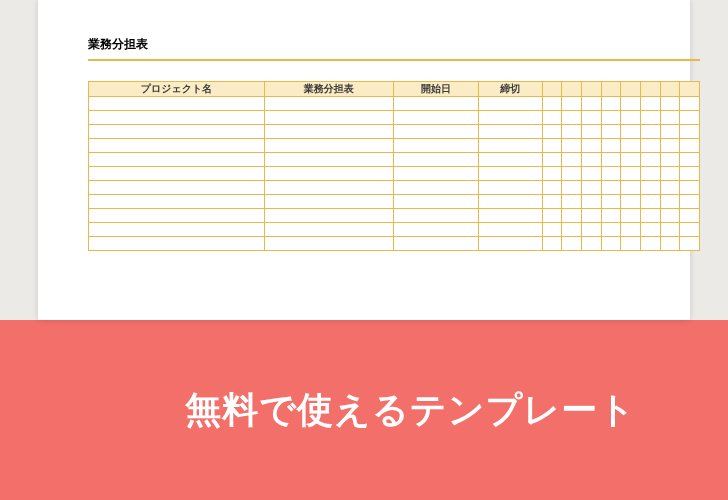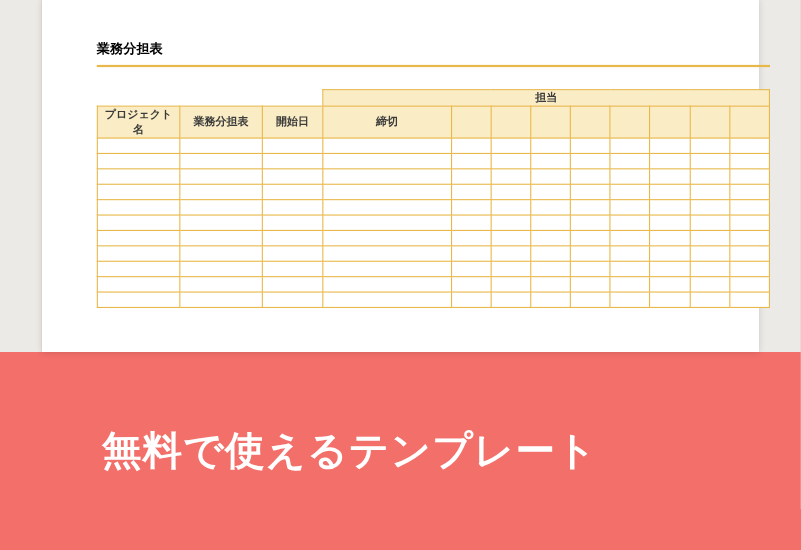--- a/index.html
+++ b/index.html
@@ -81,21 +81,21 @@
     height: 14px;
   }
   .banner {
     position: absolute;
     top: 320px;
     left: 0;
     width: 636px;
     height: 180px;
     display: flex;
     align-items: center;
-    justify-content: center;
+    justify-content: flex-end;
   }
   .banner-text {
     color: #ffffff;
     font-size: 36px;
     font-weight: 600;
     letter-spacing: 1px;
   }
   .col-p { width: 75px; }
   .col-t { width: 75px; }
   .col-s { width: 55px; }
@@ -110,26 +110,20 @@
 
 <div class="doc-area">
   <div class="sheet">
     <div class="title">業務分担表</div>
     <div class="title-underline"></div>
 
     <div class="spreadsheet">
       <table>
 
         <tbody>
-            <tr>
-          <td class="no-border col-p"></td>
-          <td class="no-border col-t"></td>
-          <td class="no-border col-s"></td>
-          <td class="assign-header col-d" colspan="9">担当</td>
-        </tr>
 
 
 
         <tr class="deadline-row">
           <td class="hdr-cell">プロジェクト名</td>
           <td class="hdr-cell">業務分担表</td>
           <td class="hdr-cell">開始日</td>
           <td class="hdr-cell">締切</td>
           <td></td>
               <td></td>

